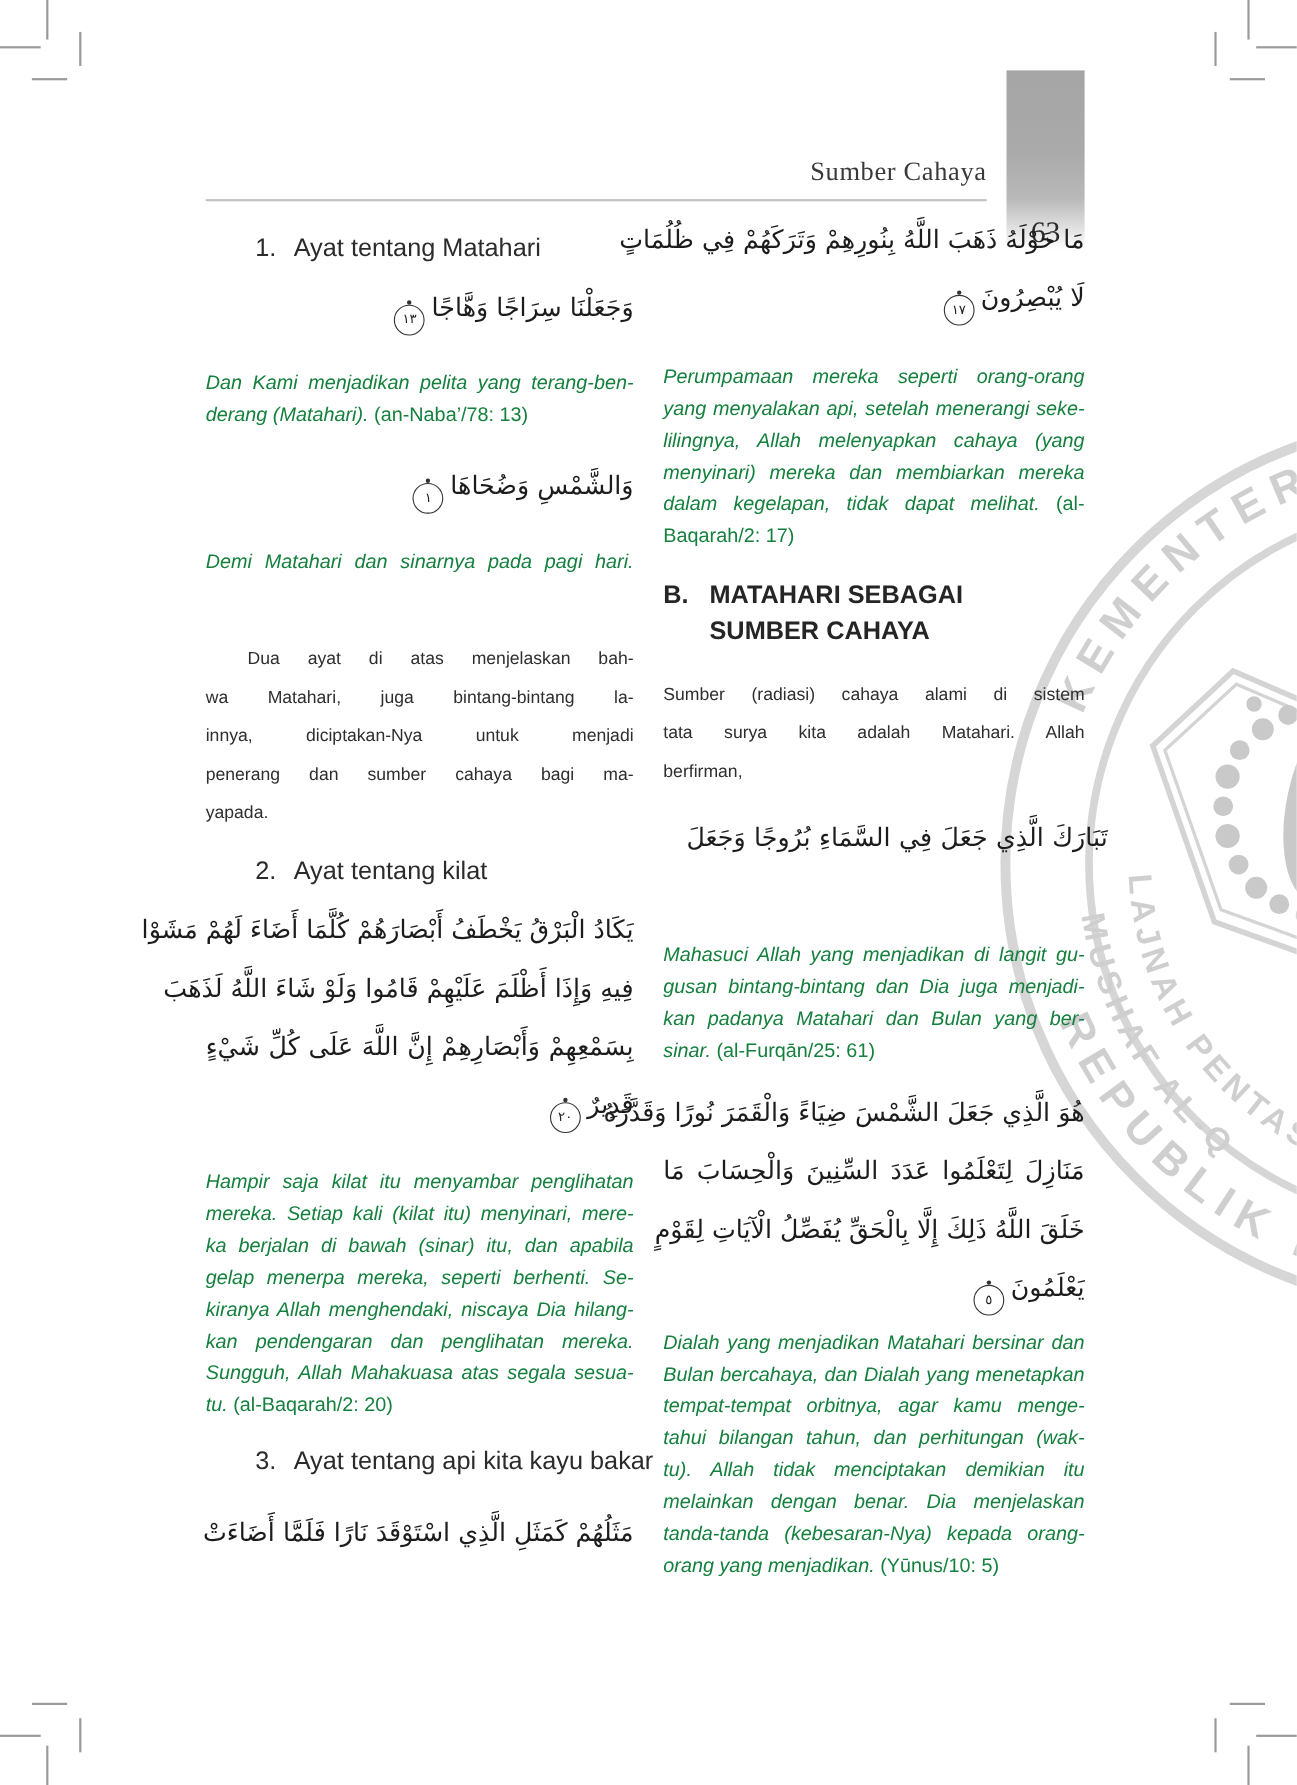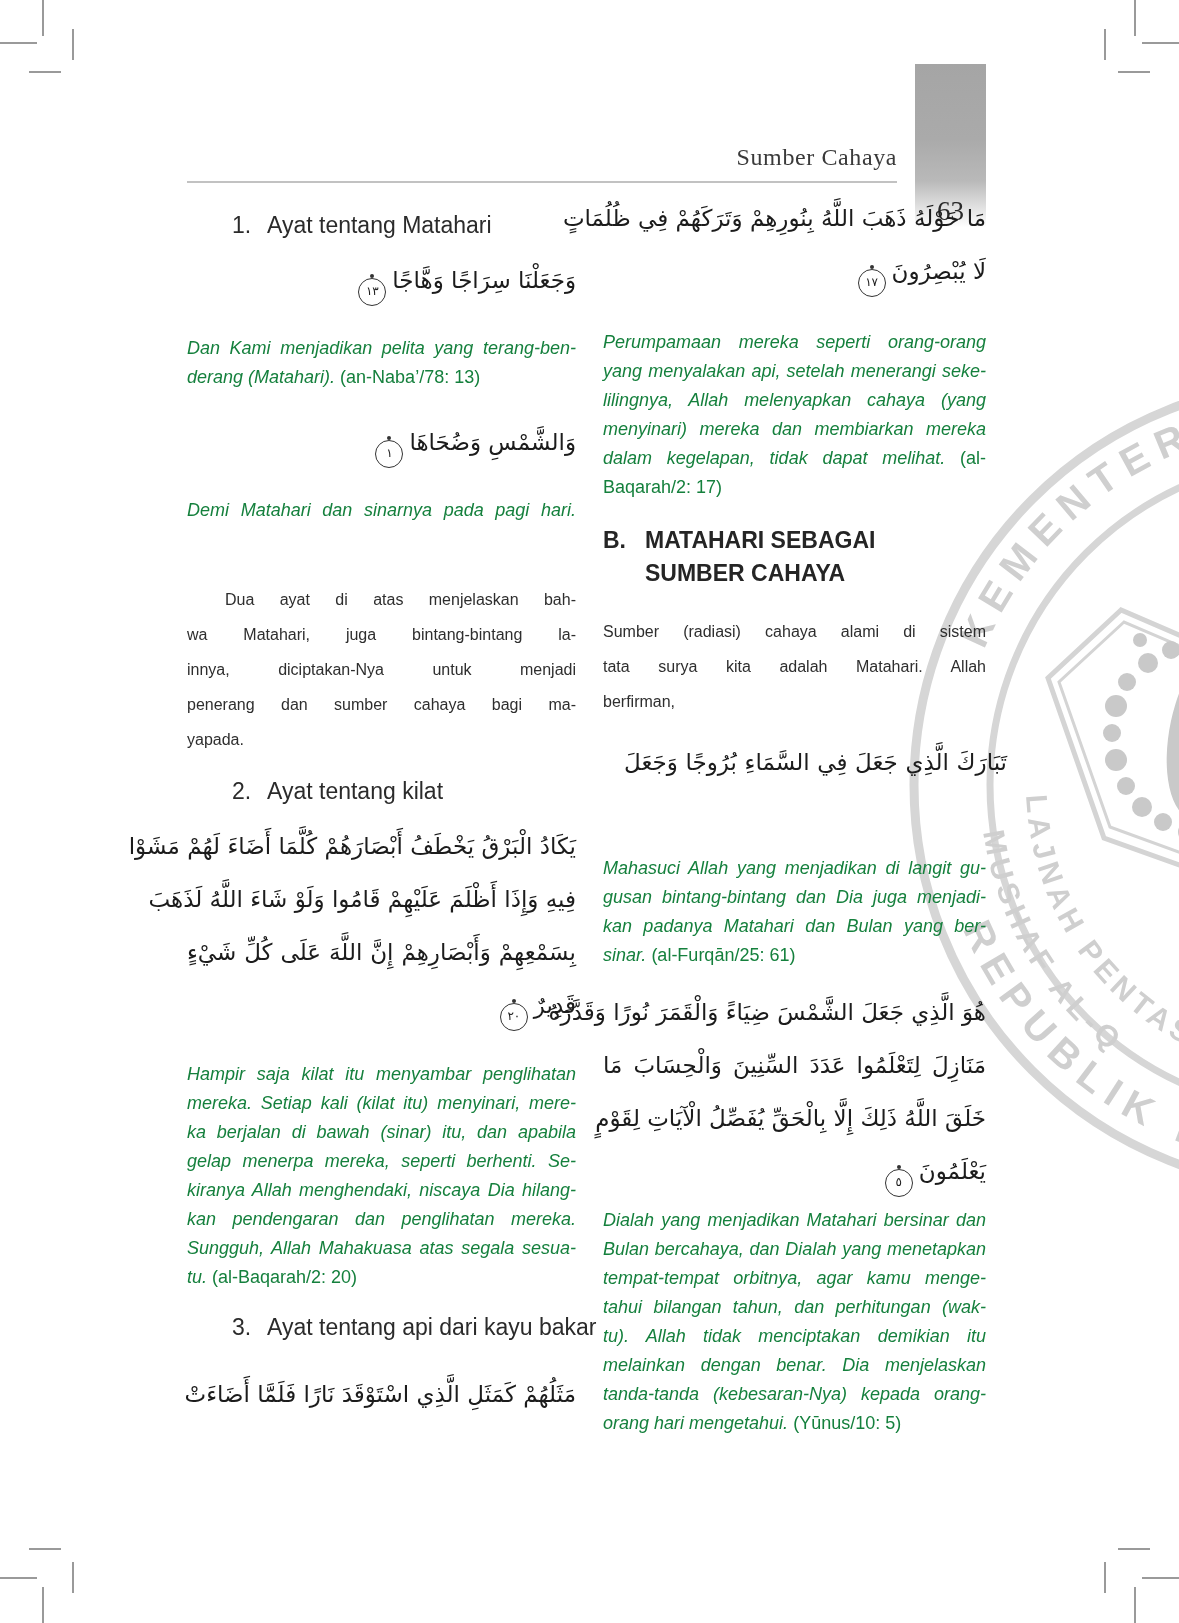--- a/index.html
+++ b/index.html
@@ -167,21 +167,21 @@
       <div class="ln jl">Hampir saja kilat itu menyambar penglihatan</div>
       <div class="ln jl">mereka. Setiap kali (kilat itu) menyinari, mere-</div>
       <div class="ln jl">ka berjalan di bawah (sinar) itu, dan apabila</div>
       <div class="ln jl">gelap menerpa mereka, seperti berhenti. Se-</div>
       <div class="ln jl">kiranya Allah menghendaki, niscaya Dia hilang-</div>
       <div class="ln jl">kan pendengaran dan penglihatan mereka.</div>
       <div class="ln jl">Sungguh, Allah Mahakuasa atas segala sesua-</div>
       <div class="ln"><span class="iti">tu.</span> <span class="ref">(al-Baqarah/2: 20)</span></div>
     </div>
   <div class="blk h3 l-h3">
-    <span class="hnum">3.</span><span>Ayat tentang api dari kayu bakar</span>
+    <span class="hnum">3.</span><span>Ayat tentang api kita kayu bakar</span>
   </div>
   <div class="blk ar ar1line l-ar4" dir="rtl">
       <div class="ln jl">مَثَلُهُمْ كَمَثَلِ الَّذِي اسْتَوْقَدَ نَارًا فَلَمَّا أَضَاءَتْ</div>
     </div>
 
   <div class="blk rcol ar r-ar1" dir="rtl">
       <div class="ln jl">مَا حَوْلَهُ ذَهَبَ اللَّهُ بِنُورِهِمْ وَتَرَكَهُمْ فِي ظُلُمَاتٍ</div>
       <div class="ln">لَا يُبْصِرُونَ<span class="ayah">١٧</span></div>
     </div>
   <div class="blk rcol trans r-tr1">
@@ -218,16 +218,16 @@
       <div class="ln">يَعْلَمُونَ<span class="ayah">٥</span></div>
     </div>
   <div class="blk rcol trans r-tr3">
       <div class="ln jl">Dialah yang menjadikan Matahari bersinar dan</div>
       <div class="ln jl">Bulan bercahaya, dan Dialah yang menetapkan</div>
       <div class="ln jl">tempat-tempat orbitnya, agar kamu menge-</div>
       <div class="ln jl">tahui bilangan tahun, dan perhitungan (wak-</div>
       <div class="ln jl">tu). Allah tidak menciptakan demikian itu</div>
       <div class="ln jl">melainkan dengan benar. Dia menjelaskan</div>
       <div class="ln jl">tanda-tanda (kebesaran-Nya) kepada orang-</div>
-      <div class="ln"><span class="iti">orang hari mengetahui.</span> <span class="ref">(Yūnus/10: 5)</span></div>
+      <div class="ln"><span class="iti">orang yang menjadikan.</span> <span class="ref">(Yūnus/10: 5)</span></div>
     </div>
 
 </div>
 
 </body></html>

